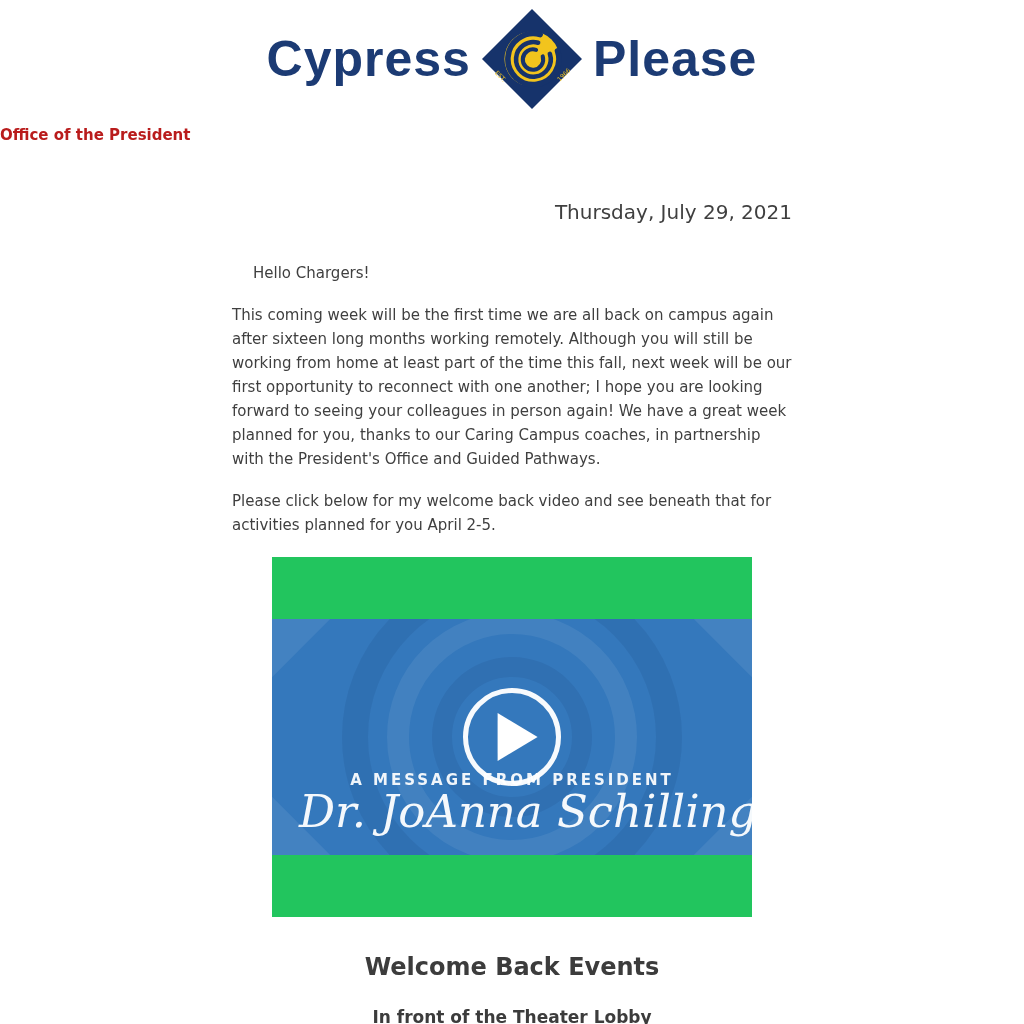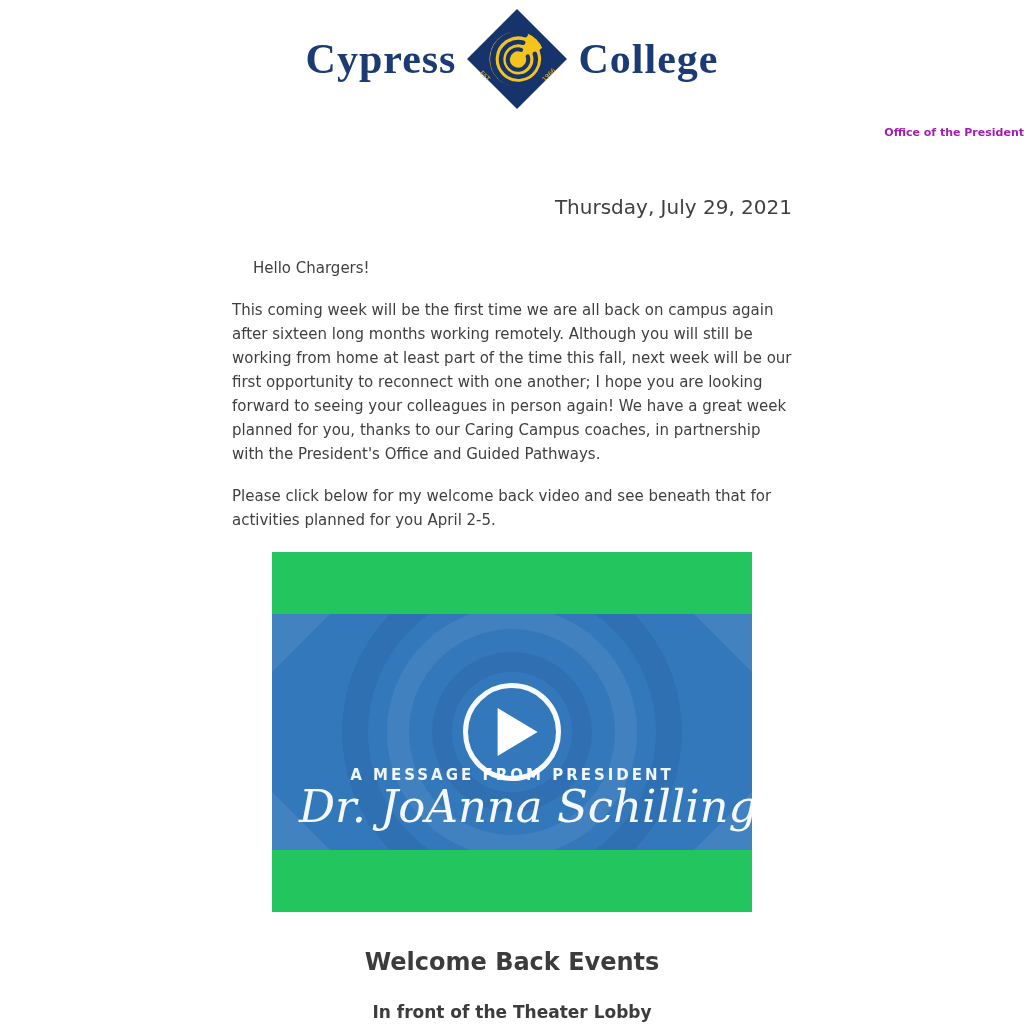--- a/index.html
+++ b/index.html
@@ -15,34 +15,34 @@
   }
   
   .header { padding-top: 8px; }
   .logo-row {
     display: flex;
     justify-content: center;
     align-items: center;
     gap: 10px;
   }
   .logo-word {
-    font-family: Liberation Serif, serif;
+    font-family: Liberation Sans, sans-serif;
     font-weight: bold;
-    font-size: 42px;
+    font-size: 50px;
     letter-spacing: 1px;
     color: #1c3b74;
     line-height: 1;
   }
   .logo-diamond { display: block; }
   .dept-title {
     margin-top: 16px;
-    text-align: right;
-    font-size: 11px;
+    text-align: left;
+    font-size: 15px;
     font-weight: bold;
-    color: #a21caf;
+    color: #b91c1c;
   }
   
   .letter {
     width: 560px;
     margin: 0 auto;
     color: #3f3f3f;
     font-size: 15px;
   }
   .date-line {
     margin-top: 56px;
@@ -152,21 +152,21 @@
       <span class="logo-word">Cypress</span>
       <svg class="logo-diamond" width="102" height="102" viewBox="0 0 100 100">
         <polygon points="50,1 99,50 50,99 1,50" fill="#16336b"></polygon>
         <circle cx="50" cy="50" r="27" fill="#f2c41d"></circle>
         <path d="M58,26 A25,25 0 1,0 75,42" stroke="#16336b" stroke-width="5.5" fill="none" stroke-linecap="round"></path>
         <path d="M56,34 A17,17 0 1,0 67.5,45" stroke="#16336b" stroke-width="4.5" fill="none" stroke-linecap="round"></path>
         <path d="M54,41 A10,10 0 1,0 60.5,47.5" stroke="#16336b" stroke-width="4" fill="none" stroke-linecap="round"></path>
         <text x="14" y="66" font-size="6" fill="#f2c41d" transform="rotate(45 16 64)">EST.</text>
         <text x="73" y="70" font-size="6" fill="#f2c41d" transform="rotate(-45 78 66)">1966</text>
       </svg>
-      <span class="logo-word">College</span>
+      <span class="logo-word">Please</span>
     </div>
     <div class="dept-title">Office of the President</div>
   </div>
 
   <div class="letter">
     <div class="date-line">Thursday, July 29, 2021</div>
     <p class="greeting">Hello Chargers!</p>
     <p class="para">This coming week will be the first time we are all back on campus again after sixteen long months working remotely. Although you will still be working from home at least part of the time this fall, next week will be our first opportunity to reconnect with one another; I hope you are looking forward to seeing your colleagues in person again! We have a great week planned for you, thanks to our Caring Campus coaches, in partnership with the President's Office and Guided Pathways.</p>
     <p class="para">Please click below for my welcome back video and see beneath that for activities planned for you April 2-5.</p>
 

